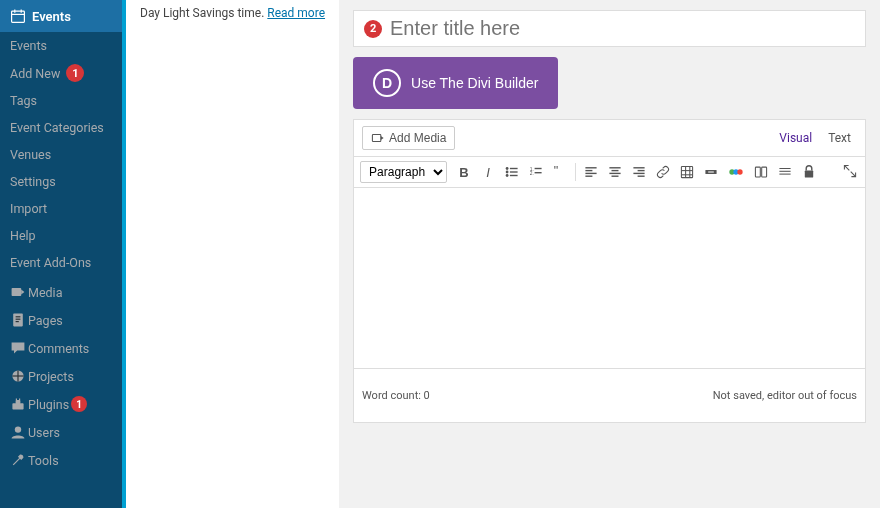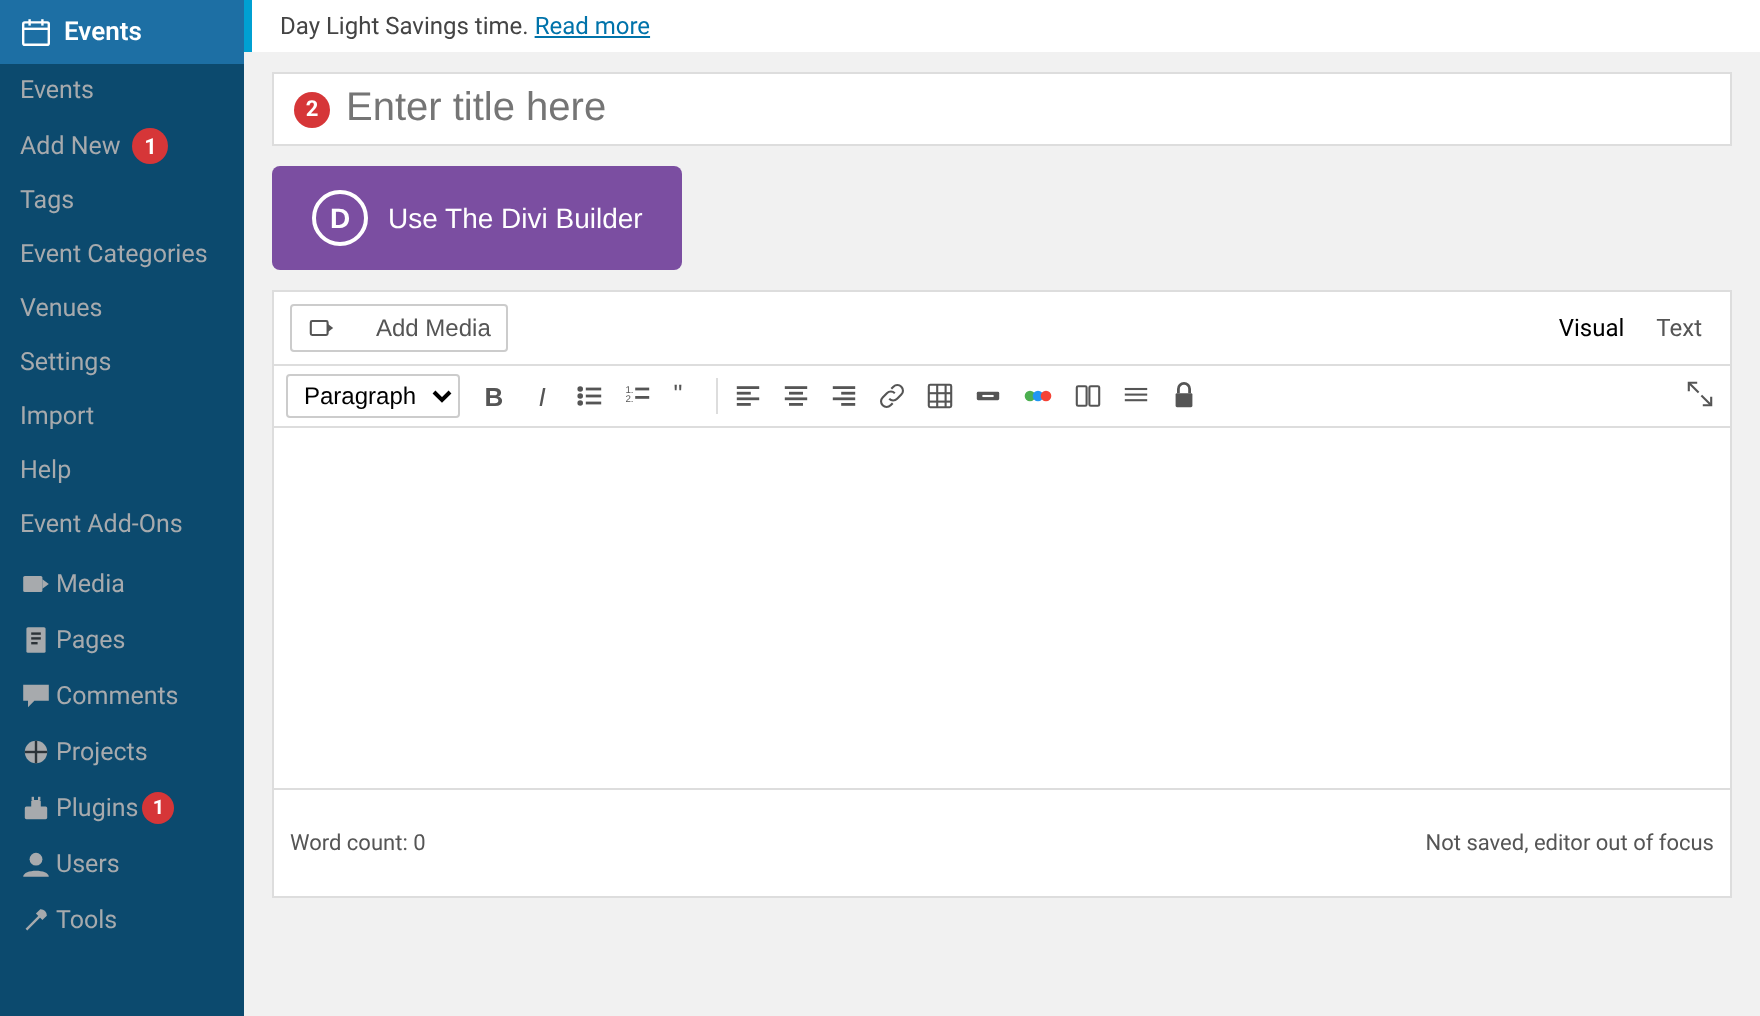--- a/index.html
+++ b/index.html
@@ -80,21 +80,21 @@
       align-items: center;
       justify-content: center;
       font-weight: bold;
       flex-shrink: 0;
     }
 
     
     .main {
       flex: 1;
       display: flex;
-      flex-direction: column;
+      flex-direction: row;
       overflow: hidden;
     }
 
     
     .notice-bar {
       background: #fff;
       border-left: 4px solid #00a0d2;
       padding: 6px 14px;
       font-size: 12px;
       color: #444;
@@ -171,25 +171,25 @@
     }
     .add-media-btn {
       background: #fff;
       border: 1px solid #ccc;
       border-radius: 2px;
       padding: 4px 8px;
       font-size: 12px;
       cursor: pointer;
       display: flex;
       align-items: center;
-      gap: 20px;
+      gap: 4px;
       color: #555;
     }
     .visual-text-tabs { display: flex; gap: 4px; font-size: 12px; }
-    .visual-tab { color: #000000; cursor: pointer; padding: 2px 6px; }
+    .visual-tab { color: #4c1d95; cursor: pointer; padding: 2px 6px; }
     .text-tab { color: #555; cursor: pointer; padding: 2px 6px; }
 
     .editor-toolbar {
       display: flex;
       align-items: center;
       gap: 2px;
       padding: 4px 6px;
       border-bottom: 1px solid #ddd;
       flex-wrap: wrap;
     }

